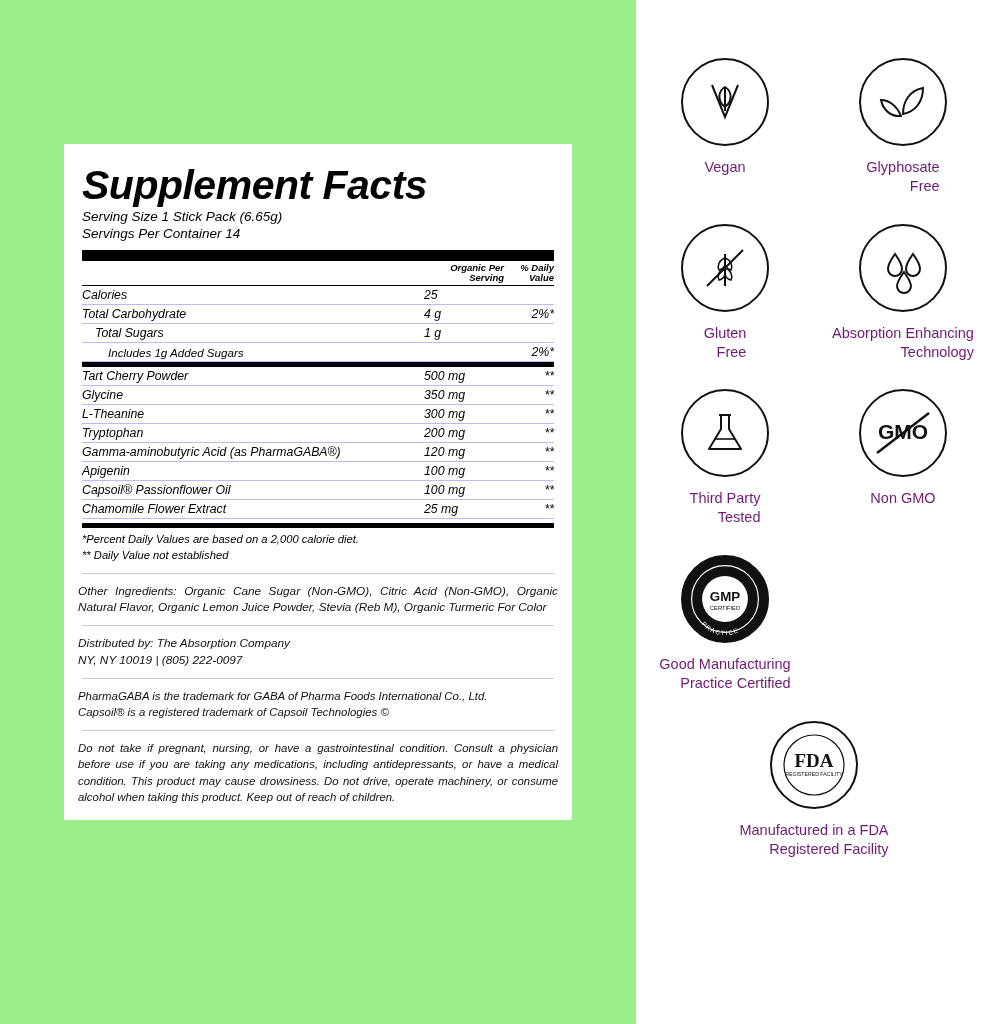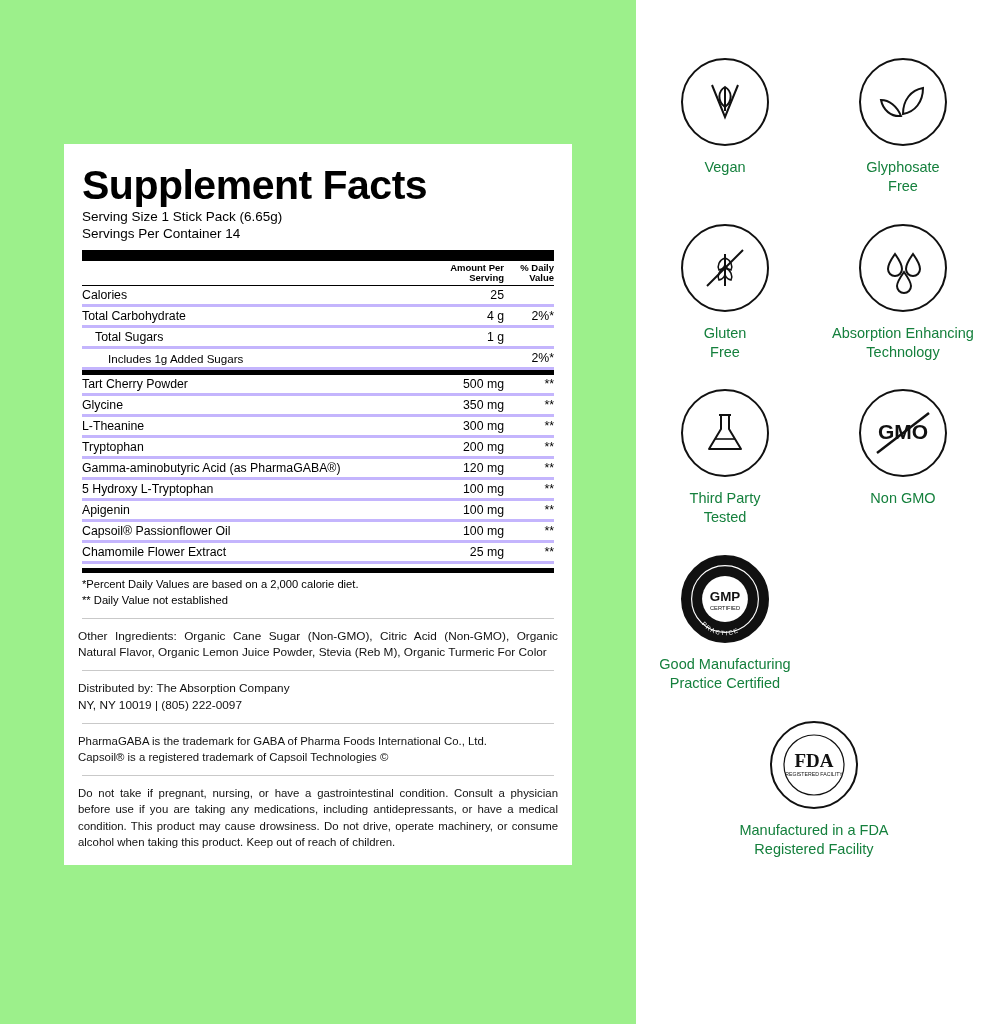--- a/index.html
+++ b/index.html
@@ -17,20 +17,21 @@
     height: 1024px;
     display: flex;
   }
   
   .left-panel {
     width: 636px;
     height: 1024px;
     background: #9cf08b;
     position: relative;
     flex: 0 0 636px;
+    font-style: italic;
   }
   .label-card {
     position: absolute;
     left: 64px;
     top: 144px;
     width: 508px;
     background: #ffffff;
     padding: 12px 0 14px 0;
   }
   .sf-inner { padding: 0 18px; }
@@ -51,32 +52,32 @@
   .rule-med { height: 5px; background: #000; }
   .rule-thin { height: 1px; background: #000; }
 
   table.facts {
     width: 100%;
     border-collapse: collapse;
     font-size: 12.3px;
     color: #000;
   }
   table.facts td { padding: 2px 0 2px 0; vertical-align: bottom; }
-  .col-amt { width: 86px; text-align: right; padding-right: 6px !important; }
+  .col-amt { width: 86px; text-align: left; padding-right: 6px !important; }
   .col-dv { width: 44px; text-align: right; }
   .hdr-row td {
     font-size: 9.5px;
     font-weight: bold;
     line-height: 1.08;
     text-align: right;
     padding-bottom: 3px;
   }
   .indent1 { padding-left: 13px !important; }
   .indent2 { padding-left: 26px !important; }
-  .rowline td { border-bottom: 3px solid #c4b5fd; }
+  .rowline td { border-bottom: 1px solid #c4b5fd; }
   .sub { font-size: 11.6px; }
   .footnotes {
     font-size: 11.2px;
     line-height: 1.35;
     padding: 4px 0 0 0;
     color: #000;
   }
   .fine-block {
     font-size: 11.8px;
     line-height: 1.42;
@@ -120,24 +121,24 @@
     align-items: center;
     justify-content: center;
     background: #fff;
   }
   .badge-circle.dark {
     background: #111;
     border-color: #111;
   }
   .badge-label {
     margin-top: 12px;
-    text-align: center;
+    text-align: right;
     font-size: 14.5px;
     line-height: 1.3;
-    color: #15803d;
+    color: #701a75;
     max-width: 178px;
   }
   .badge.full .badge-label { max-width: 300px; font-size: 14.5px; }
   .badge-label.wide { max-width: 186px; }
   svg { display: block; }
 </style>
 </head>
 <body>
 
 <div class="page">
@@ -149,21 +150,21 @@
         <div class="sf-title">Supplement Facts</div>
         <div class="sf-serving">Serving Size 1 Stick Pack (6.65g)</div>
         <div class="sf-serving">Servings Per Container 14</div>
         <div class="rule-thick"></div>
 
         <table class="facts">
           <tbody>
               <tr class="hdr-row">
             <td></td>
             <td class="col-amt">
-              <span>Amount Per</span><br>
+              <span>Organic Per</span><br>
               <span>Serving</span>
             </td>
             <td class="col-dv">
               <span>% Daily</span><br>
               <span>Value</span>
             </td>
           </tr>
         </tbody>
           </table>
         <div class="rule-thin"></div>
@@ -213,25 +214,20 @@
             <td class="col-dv">**</td>
           </tr>
           <tr class="rowline">
             <td>Tryptophan</td>
             <td class="col-amt">200 mg</td>
             <td class="col-dv">**</td>
           </tr>
           <tr class="rowline">
             <td>Gamma-aminobutyric Acid (as PharmaGABA®)</td>
             <td class="col-amt">120 mg</td>
-            <td class="col-dv">**</td>
-          </tr>
-          <tr class="rowline">
-            <td>5 Hydroxy L-Tryptophan</td>
-            <td class="col-amt">100 mg</td>
             <td class="col-dv">**</td>
           </tr>
           <tr class="rowline">
             <td>Apigenin</td>
             <td class="col-amt">100 mg</td>
             <td class="col-dv">**</td>
           </tr>
           <tr class="rowline">
             <td>Capsoil® Passionflower Oil</td>
             <td class="col-amt">100 mg</td>

